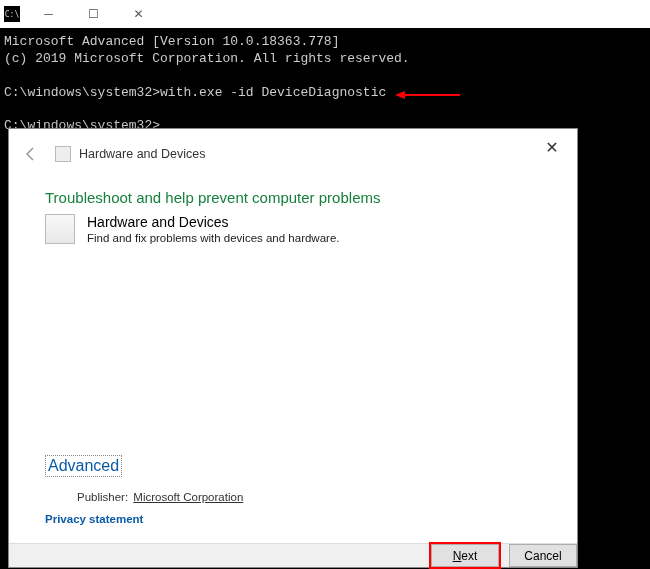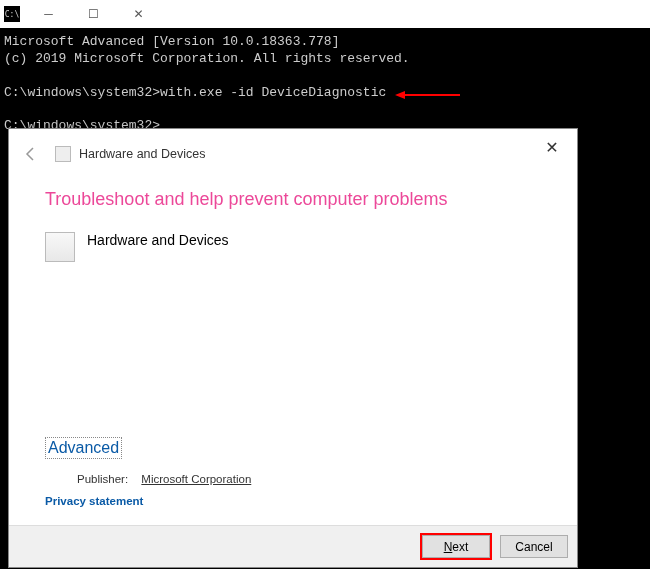--- a/index.html
+++ b/index.html
@@ -94,24 +94,24 @@
 }
 .dlg-headtext {
   font-size: 12.5px;
   color: #333;
 }
 .dlg-body {
   flex: 1;
   padding: 10px 36px 0 36px;
 }
 .dlg-heading {
-  color: #ec4899;
-  font-size: 18px;
+  color: #15803d;
+  font-size: 15px;
   font-weight: 400;
-  margin-bottom: 22px;
+  margin-bottom: 8px;
 }
 .device-row { display: flex; align-items: flex-start; margin-bottom: 20px; }
 .device-icon {
   width: 30px; height: 30px;
   border: 1px solid #bbb;
   background: linear-gradient(#f8f8f8,#e8e8e8);
   margin-right: 12px;
 }
 .device-title { font-size: 14px; color: #000; margin-bottom: 2px; }
 .device-desc { font-size: 11.5px; color: #222; }
@@ -121,34 +121,34 @@
 .adv-link {
   font-size: 16px;
   color: #0a5aa6;
   border: 1px dotted #888;
   padding: 1px 2px;
   cursor: pointer;
   display: inline-block;
   margin-bottom: 14px;
 }
 .pub-row { font-size: 11.5px; margin-bottom: 6px; }
-.pub-label { color: #333; margin-right: 10px; padding-left: 32px; }
+.pub-label { color: #333; margin-right: 2px; padding-left: 32px; }
 .pub-val { color: #333; text-decoration: underline; }
 .privacy {
   font-size: 11.5px;
   color: #0a5aa6;
   cursor: pointer;
   display: inline-block;
   margin-bottom: 10px;
   font-weight: bold;
 }
 .dlg-footer {
   border-top: 1px solid #ddd;
   background: #f0f0f0;
-  padding: 9px;
+  padding: 0;
   display: flex;
   justify-content: flex-end;
   gap: 10px;
 }
 .btn {
   min-width: 68px;
   height: 23px;
   background: #e1e1e1;
   border: 1px solid #adadad;
   font-size: 12px;
@@ -195,20 +195,21 @@
     <div class="dlg-headicon"></div>
     <div class="dlg-headtext">Hardware and Devices</div>
   </div>
 
   <div class="dlg-body">
     <div class="dlg-heading">Troubleshoot and help prevent computer problems</div>
     <div class="device-row">
       <div class="device-icon"></div>
       <div>
         <div class="device-title">Hardware and Devices</div>
+        <div class="device-desc">Find and fix problems with devices and hardware.</div>
       </div>
     </div>
   </div>
 
   <div class="dlg-lower">
     <span class="adv-link">Advanced</span>
     <div class="pub-row">
       <span class="pub-label">Publisher:</span>
       <span class="pub-val">Microsoft Corporation</span>
     </div>

